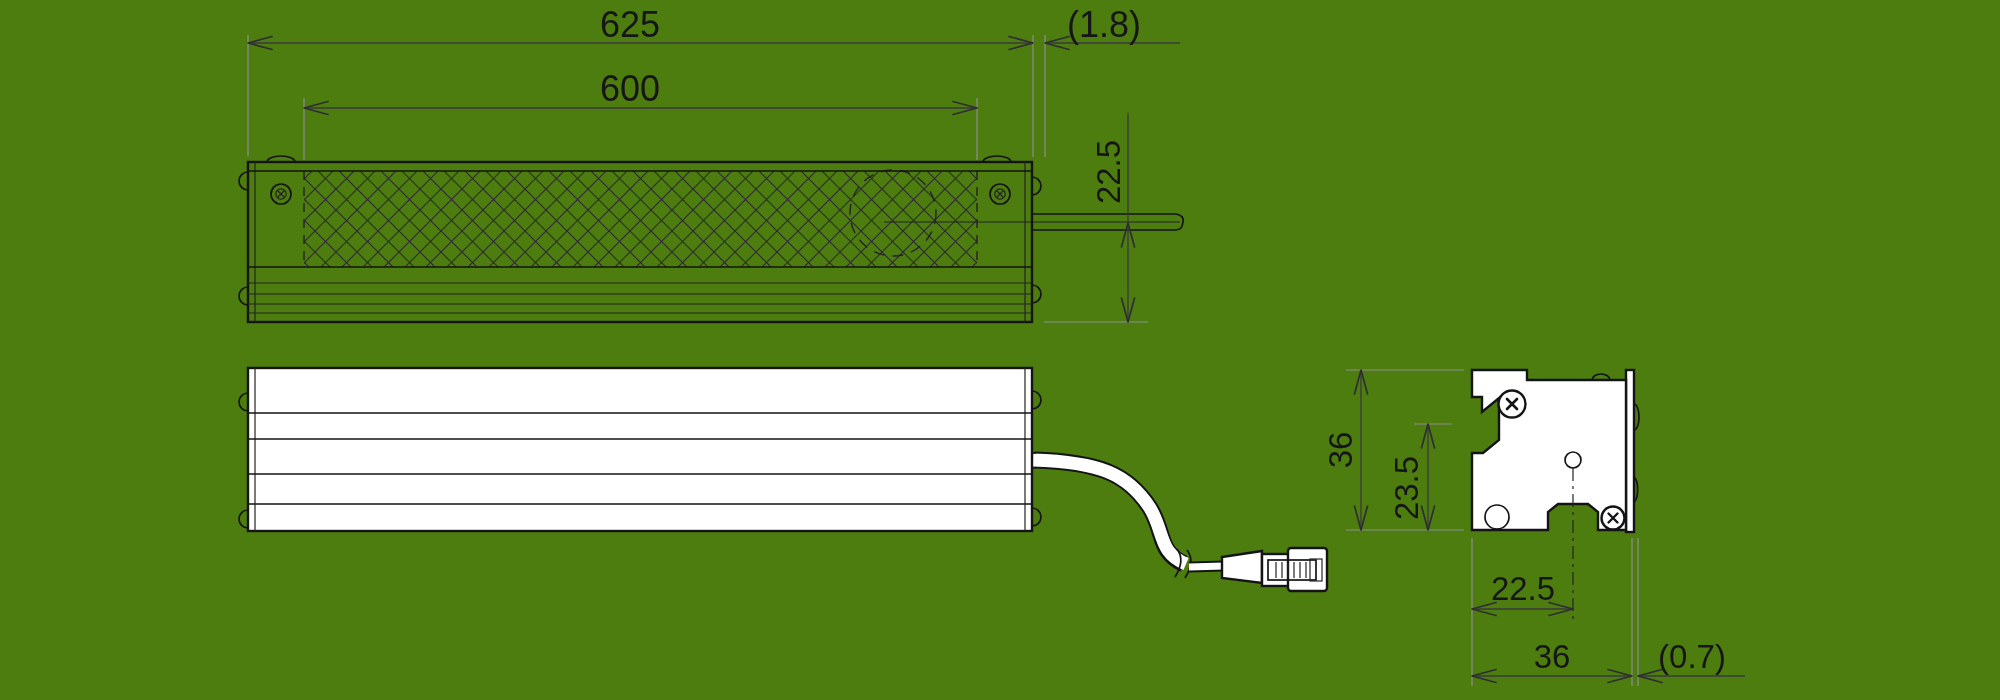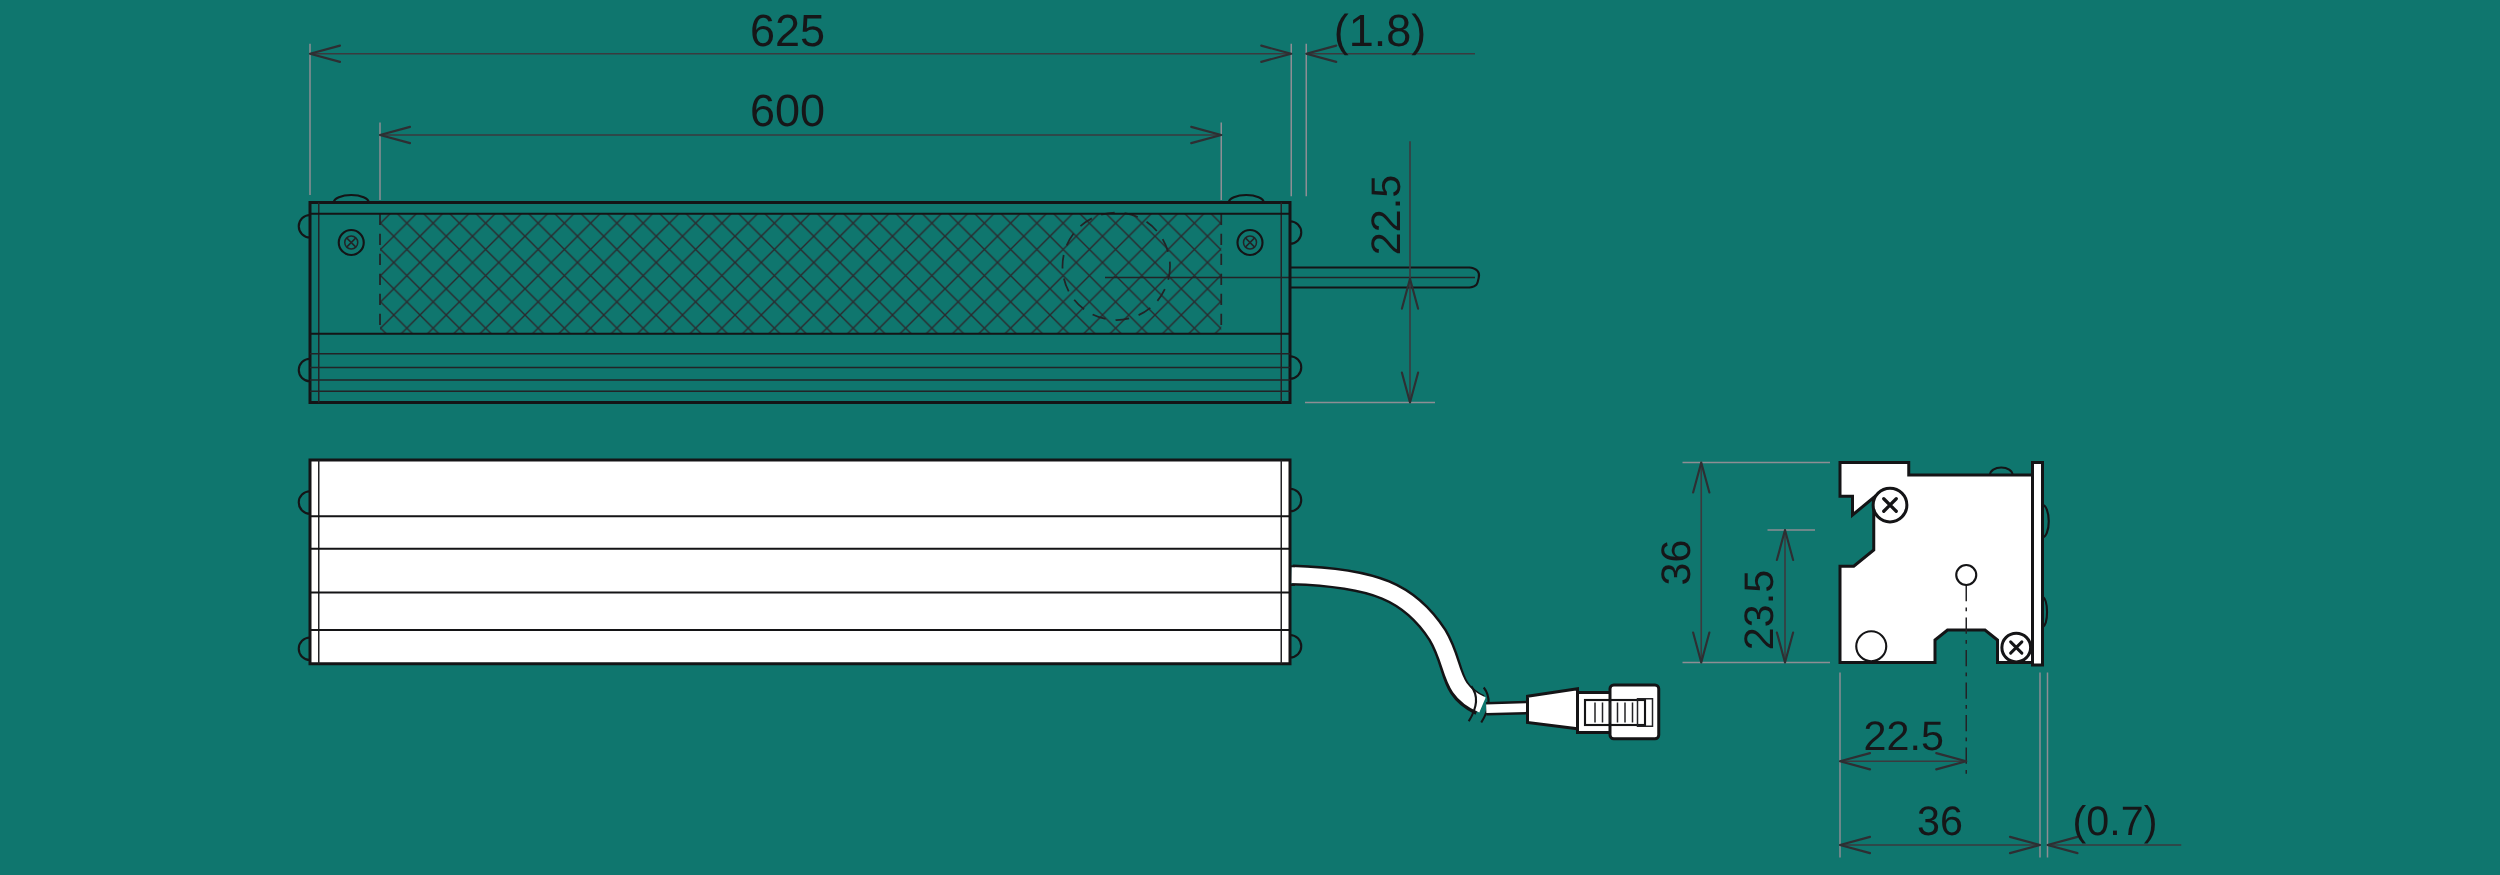--- a/index.html
+++ b/index.html
@@ -1,16 +1,16 @@
 <!DOCTYPE html>
 <html><head>
 <meta charset="utf-8">
 <style>
   html,body{margin:0;padding:0;background:#ffffff;}
-  .stage{width:2000px;height:700px;background:#0f766e;position:relative;overflow:hidden;}
+  .stage{width:2000px;height:700px;background:#4d7c0f;position:relative;overflow:hidden;}
   svg{display:block;}
   text{font-family:"Liberation Sans","DejaVu Sans",sans-serif;fill:#161618;}
   .dim-txt{font-size:36px;}
   .dim-txt-sm{font-size:33px;}
   .outline{stroke:#141416;stroke-width:2.4;fill:none;}
   .outline-f{stroke:#141416;stroke-width:2.4;fill:#ffffff;}
   .med{stroke:#141416;stroke-width:1.7;fill:none;}
   .thin{stroke:#232326;stroke-width:1.2;fill:none;}
   .dimline{stroke:#3a3a3e;stroke-width:1.3;fill:none;}
   .extline{stroke:#8e8e94;stroke-width:1.2;fill:none;}

